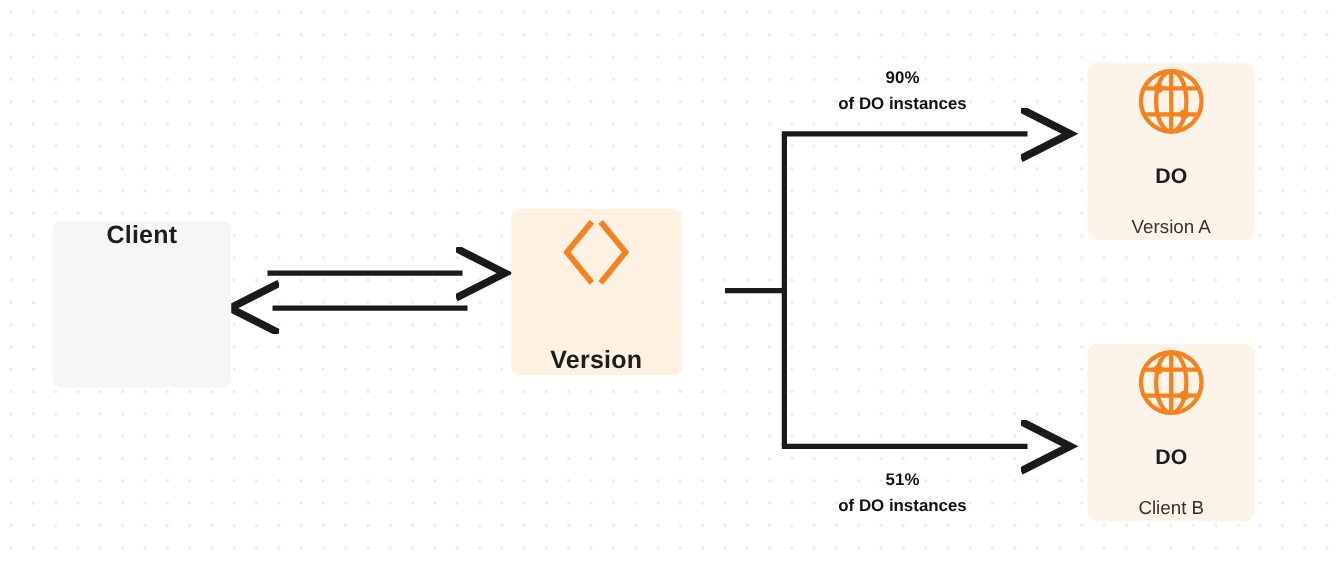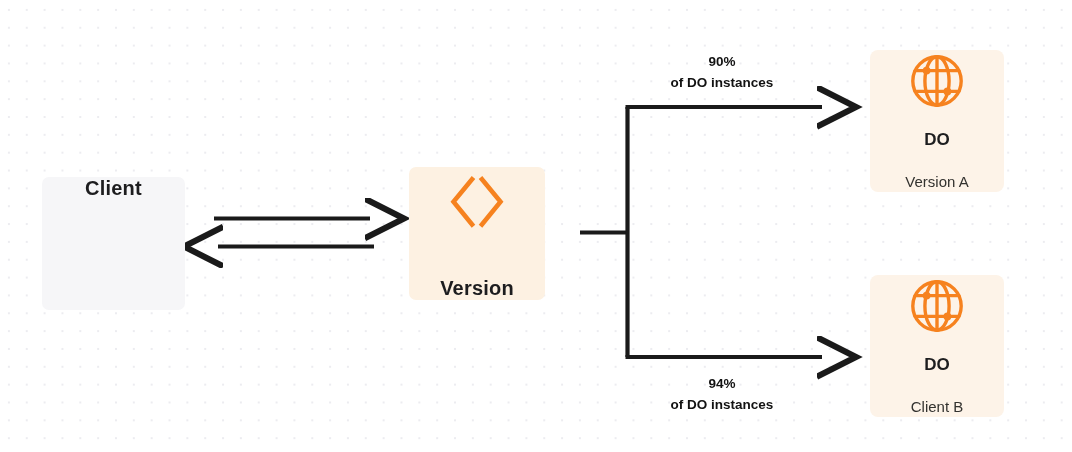--- a/index.html
+++ b/index.html
@@ -205,15 +205,15 @@
   <span class="do-title">DO</span>
   <span class="do-sub">Client B</span>
 </div>
 
 <div class="edge-label label-top">
   <span class="pct">90%</span>
   <span class="sub">of DO instances</span>
 </div>
 
 <div class="edge-label label-bottom">
-  <span class="pct">94%</span>
+  <span class="pct">51%</span>
   <span class="sub">of DO instances</span>
 </div>
 
 </body></html>

